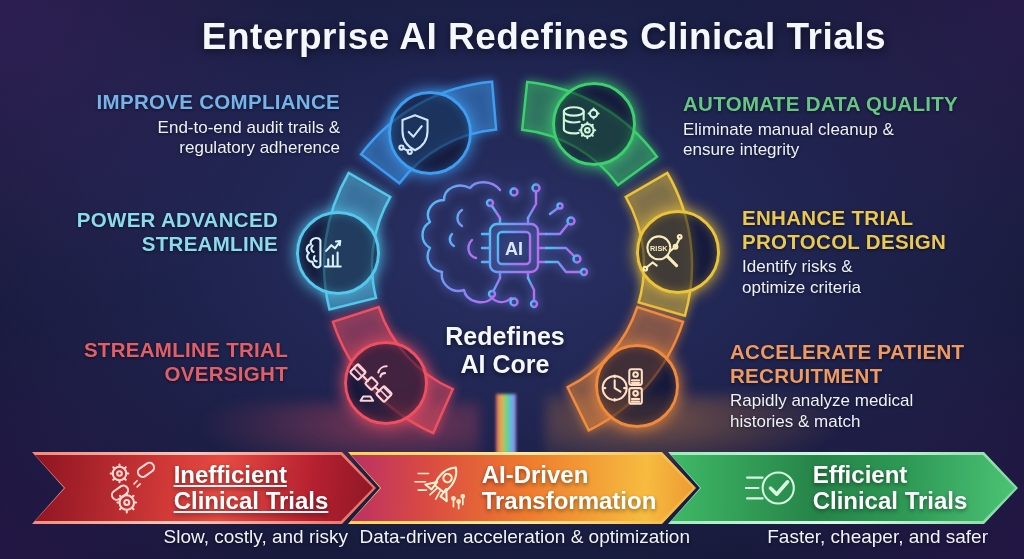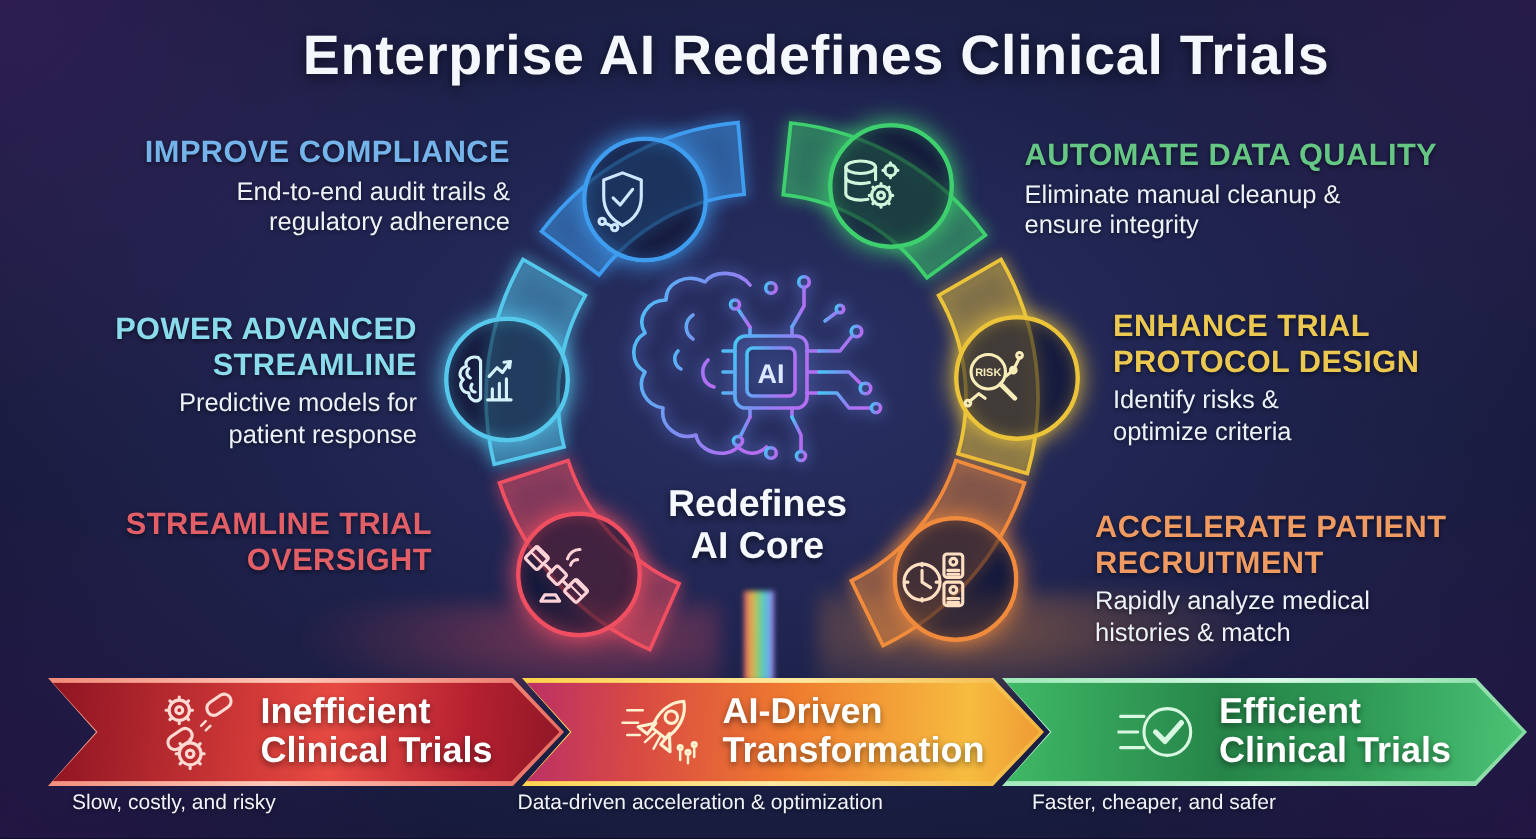--- a/index.html
+++ b/index.html
@@ -66,31 +66,31 @@
   .glow-right{position:absolute;left:545px;top:395px;width:330px;height:85px;
     background:radial-gradient(ellipse at 30% 30%, rgba(246,150,60,.40), transparent 62%);
     filter:blur(6px);}
   
   .banner{position:absolute;top:452px;height:66px;padding:3px;
     clip-path:polygon(0 0, calc(100% - 34px) 0, 100% 50%, calc(100% - 34px) 100%, 0 100%, 32px 50%);
     filter:drop-shadow(0 3px 8px rgba(0,0,0,.5));}
   .banner-fill{width:100%;height:100%;box-sizing:border-box;
     clip-path:polygon(0 0, calc(100% - 32px) 0, 100% 50%, calc(100% - 32px) 100%, 0 100%, 30px 50%);
     display:flex;align-items:center;justify-content:center;padding-left:26px;}
-  .banner-1{left:32px;width:338px;background:linear-gradient(100deg,#f08a78,#ffc9b8 45%,#e86a5c);}
+  .banner-1{left:32px;width:338px;background:linear-gradient(100deg,#f08a78,#ffc9b8 45%,#e86a5c);text-decoration:underline;}
   .banner-1 .banner-fill{background:linear-gradient(95deg,#8e1422,#d23a38 40%,#e64a42 55%,#b52030 82%,#8f1726);}
   .banner-2{left:348px;width:342px;background:linear-gradient(100deg,#ffd24a,#ffe9a0 50%,#f2b43a);}
   .banner-2 .banner-fill{background:linear-gradient(92deg,#bb3066,#d94a43 22%,#ef7c2e 52%,#f6bc3f 86%,#ef9a34);}
   .banner-3{left:668px;width:344px;background:linear-gradient(100deg,#9fe8b8,#dafae6 50%,#7fd8a0);}
   .banner-3 .banner-fill{background:linear-gradient(92deg,#3fb966,#268449 42%,#2e9955 68%,#4cc375);}
   .bicon{margin-right:14px;flex:none;fill:none;stroke-width:2;stroke-linecap:round;stroke-linejoin:round;}
   .banner-1 .bicon{stroke:#ffd9d2;} .banner-2 .bicon{stroke:#fff0cf;} .banner-3 .bicon{stroke:#d8f8e2;}
   .btext{font-weight:bold;font-size:24px;line-height:1.1;color:#ffffff;
     text-shadow:0 2px 4px rgba(0,0,0,.45);}
-  .caption{position:absolute;top:526px;text-align:left;font-size:14px;color:#f0f3fa;
+  .caption{position:absolute;top:526px;text-align:right;font-size:19px;color:#f0f3fa;
     text-shadow:0 1px 3px rgba(0,0,0,.55);}
   .cap-1{left:48px;width:300px;} .cap-2{left:345px;width:345px;} .cap-3{left:688px;width:300px;}
 </style>
 </head>
 <body>
 
 <div class="stage">
 
   <div class="title">Enterprise AI Redefines Clinical Trials</div>
 
@@ -110,21 +110,20 @@
   <div class="callout co-right co-improve">
     <p class="co-h" style="color: rgb(116, 180, 234);">IMPROVE COMPLIANCE</p>
     <p class="co-b">End-to-end audit trails &amp; regulatory adherence</p>
   </div>
   <div class="callout co-left co-automate">
     <p class="co-h" style="color: rgb(102, 199, 133);">AUTOMATE DATA QUALITY</p>
     <p class="co-b">Eliminate manual cleanup &amp; ensure integrity</p>
   </div>
   <div class="callout co-right co-power">
     <p class="co-h" style="color: rgb(138, 220, 237);">POWER ADVANCED STREAMLINE</p>
-    <p class="co-b">Predictive models for patient response</p>
   </div>
   <div class="callout co-left co-enhance">
     <p class="co-h" style="color: rgb(235, 200, 79);">ENHANCE TRIAL PROTOCOL DESIGN</p>
     <p class="co-b">Identify risks &amp; optimize criteria</p>
   </div>
   <div class="callout co-right co-streamline">
     <p class="co-h" style="color: rgb(226, 95, 104);">STREAMLINE TRIAL OVERSIGHT</p>
   </div>
   <div class="callout co-left co-accelerate">
     <p class="co-h" style="color: rgb(238, 154, 96);">ACCELERATE PATIENT RECRUITMENT</p>

